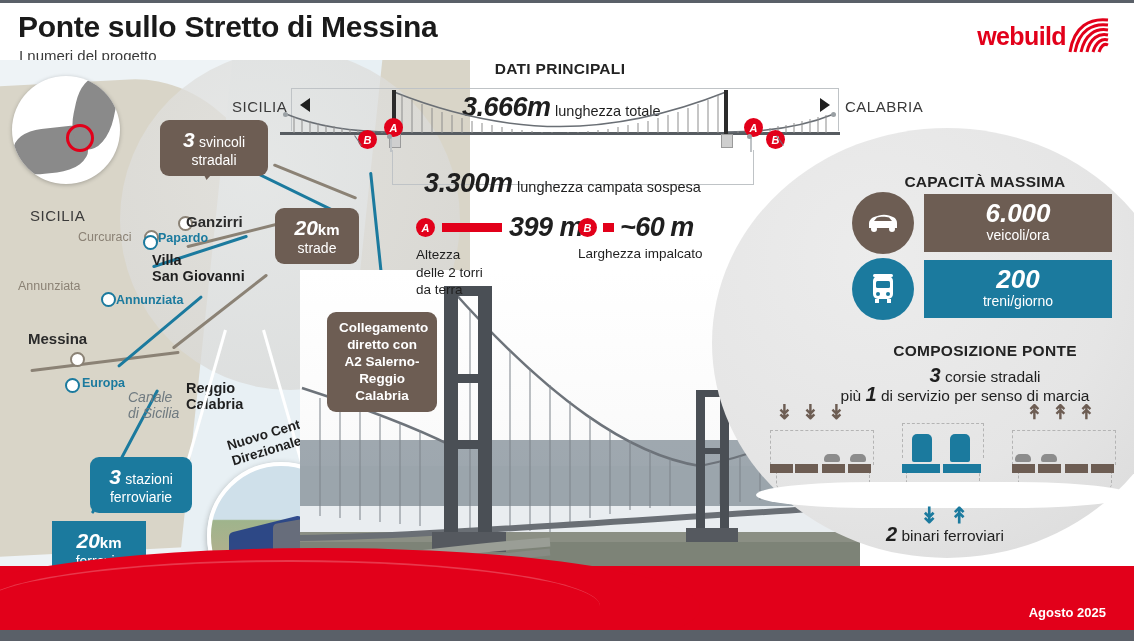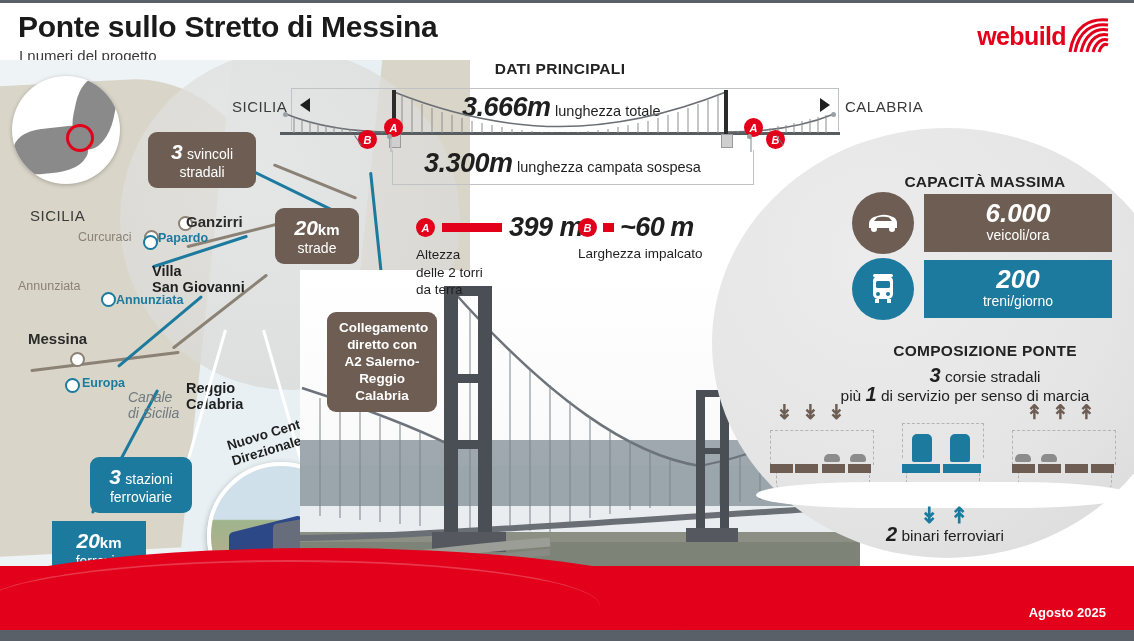--- a/index.html
+++ b/index.html
@@ -172,21 +172,21 @@
   </div>
 
   <div class="mlabel region" style="left:30px;top:207px;">SICILIA</div>
   <div class="mlabel grey" style="left:78px;top:230px;">Curcuraci</div>
   <div class="mlabel teal" style="left:158px;top:231px;">Papardo</div>
   <div class="mlabel big" style="left:186px;top:213px;">Ganzirri</div>
   <div class="mlabel grey" style="left:18px;top:279px;">Annunziata</div>
   <div class="mlabel teal" style="left:116px;top:293px;">Annunziata</div>
   <div class="mlabel teal" style="left:82px;top:376px;">Europa</div>
   <div class="mlabel big" style="left:28px;top:330px;">Messina</div>
-  <div class="mlabel bold2" style="left:152px;top:264px;">Villa<br>San Giovanni</div>
+  <div class="mlabel bold2" style="left:152px;top:253px;">Villa<br>San Giovanni</div>
   <div class="mlabel bold2" style="left:186px;top:381px;">Reggio<br>Calabria</div>
   <div class="mlabel region" style="left:305px;top:287px;">CALABRIA</div>
   <div class="mlabel ital" style="left:128px;top:389px;">
     <span>Canale</span><br>
     <span>di Sicilia</span>
   </div>
 
   <div class="cone-edge" style="left:224px;top:330px;width:3px;height:170px;transform:rotate(16deg);transform-origin:top center;"></div>
   <div class="cone-edge" style="left:262px;top:330px;width:3px;height:170px;transform:rotate(-16deg);transform-origin:top center;"></div>
   <div class="mag">
@@ -343,21 +343,21 @@
   <div class="badge" style="left:358px;top:130px;">B</div>
   <div class="badge" style="left:766px;top:130px;">B</div>
   <div style="position:absolute;left:352px;top:140px;width:12px;height:1px;background:#6d737a;transform:rotate(55deg);"></div>
   <div style="position:absolute;left:774px;top:140px;width:12px;height:1px;background:#6d737a;transform:rotate(55deg);"></div>
 
   <div class="dimbox" style="left:392px;top:150px;width:360px;height:34px;border-top:none;"></div>
   <div style="position:absolute;left:390px;top:138px;width:1.5px;height:14px;background:#bfc3c6;"></div>
   <div style="position:absolute;left:750px;top:138px;width:1.5px;height:14px;background:#bfc3c6;"></div>
   <div class="tick" style="left:387px;top:134px;"></div>
   <div class="tick" style="left:747px;top:134px;"></div>
-  <div style="position:absolute;left:424px;top:148px;white-space:nowrap;">
+  <div style="position:absolute;left:424px;top:168px;white-space:nowrap;">
     <span class="bignum">3.300</span><span class="bignum m">m</span>
     <span class="bigcap">lunghezza campata sospesa</span>
   </div>
 
   <div style="position:absolute;left:416px;top:212px;">
     <div style="display:flex;align-items:center;gap:7px;">
       <span class="badge" style="position:relative;left:0;top:0;">A</span>
       <span style="display:inline-block;width:60px;height:9px;background:#e2001a;"></span>
       <span class="bignum">399</span>
         <span class="bignum m">m</span>
@@ -373,21 +373,21 @@
     <div style="display:flex;align-items:center;gap:6px;">
       <span class="badge" style="position:relative;left:0;top:0;">B</span>
       <span style="display:inline-block;width:11px;height:9px;background:#e2001a;"></span>
       <span class="bignum">~60</span>
         <span class="bignum m">m</span>
     </div>
     <div style="font-size:13.5px;color:#1f1f1f;margin-top:3px;">Larghezza impalcato</div>
   </div>
 
   <div style="position:absolute;left:196px;top:158px;width:30px;height:22px;background:#6d5d53;clip-path:polygon(0 0,100% 0,35% 100%);"></div>
-  <div class="callout brown" style="left:148px;top:120px;width:84px;margin-top:12px;">
+  <div class="callout brown" style="left:160px;top:120px;width:84px;">
     <div><span class="num">3</span>
       <span class="txt">svincoli</span></div>
     <div class="txt">stradali</div>
   </div>
 
   <div class="callout brown" style="left:275px;top:208px;width:60px;">
     <div><span class="num">20</span><span class="unit">km</span></div>
     <div class="txt">strade</div>
   </div>
 

